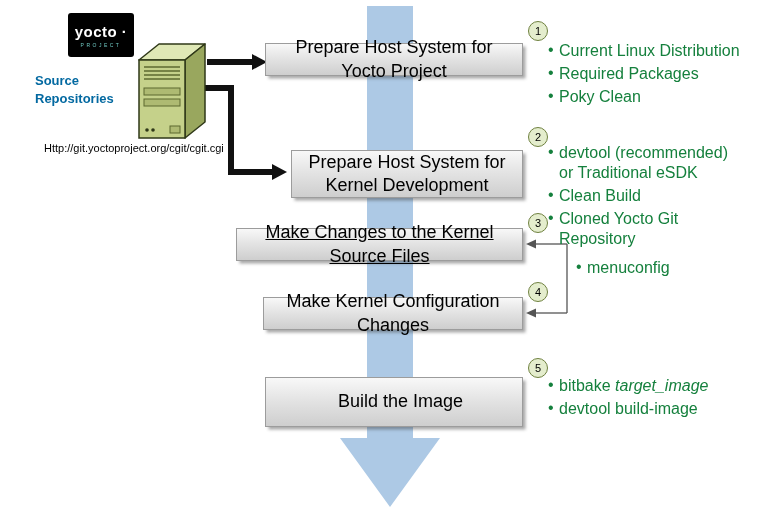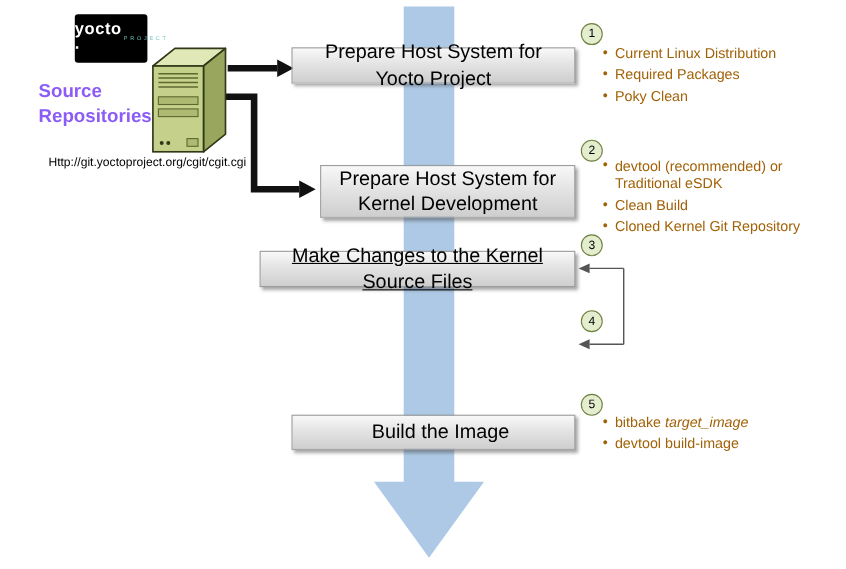--- a/index.html
+++ b/index.html
@@ -14,49 +14,49 @@
     display:flex; align-items:center; justify-content:center; text-align:center;
     font-size:18px; color:#000; line-height:1.3; padding:2px 8px;
     background:linear-gradient(180deg,#f8f8f8 0%,#e4e4e4 45%,#cecece 100%);
     border:1px solid #9c9c9c;
     box-shadow:2.5px 2.5px 3px rgba(60,60,60,0.45);
   }
   .box1 { left:265px; top:43px;  width:258px; height:33px; }
   .box2 { left:291px; top:150px; width:232px; height:48px; }
   .box3 { left:236px; top:228px; width:287px; height:33px;text-decoration:underline; }
   .box4 { left:263px; top:297px; width:260px; height:33px; }
-  .box5 { left:265px; top:377px; width:258px; height:32px;padding-left:21px; }
+  .box5 { left:265px; top:377px; width:258px; height:50px;padding-left:21px; }
 
   .circ {
     position:absolute; z-index:2; width:20px; height:20px; border-radius:50%;
     background:#e4edcd; border:1px solid #6f8140;
     display:flex; align-items:center; justify-content:center;
     font-size:11px; color:#000;
   }
   .c1{left:528px;top:21px;} .c2{left:528px;top:127px;} .c3{left:528px;top:213px;}
   .c4{left:528px;top:282px;} .c5{left:528px;top:358px;}
 
-  .blist { position:absolute; z-index:2; margin:0; padding:0; list-style:none; font-size:13px; color:#a16207; }
+  .blist { position:absolute; z-index:2; margin:0; padding:0; list-style:none; font-size:16px; color:#15803d; }
   .blist li { position:relative; padding-left:11px; margin-bottom:3px; line-height:1.25; }
   .blist li::before { content:"\2022"; position:absolute; left:0; top:-1px; }
   .l1 { left:548px; top:41px;  width:215px; }
   .l2 { left:548px; top:143px; width:186px; }
   .l34{ left:576px; top:258px; width:170px; }
   .l5 { left:548px; top:376px; width:200px; }
 
   .logo {
     position:absolute; left:68px; top:13px; width:66px; height:44px; z-index:2;
     background:#000; border-radius:3px;
-    display:flex; flex-direction:row; align-items:center; justify-content:space-between; gap:2px;
+    display:flex; flex-direction:column; align-items:center; justify-content:center; gap:2px;
   }
   .logo-brand { color:#fff; font-size:15px; font-weight:bold; letter-spacing:0.5px; }
   .logo-sub { color:#6ec6c0; font-size:5px; letter-spacing:2.5px; }
 
   .src-title { position:absolute; left:35px; top:72px; width:105px; z-index:2;
-               font-weight:bold; font-size:17px; line-height:1.35; color:#8b5cf6; }
+               font-weight:bold; font-size:13px; line-height:1.35; color:#0369a1; }
   .src-url   { position:absolute; left:8px; top:142px; z-index:2; font-size:11px; color:#000;padding-left:36px; }
 
   .server { position:absolute; left:133px; top:36px; z-index:2; }
 </style>
 </head>
 <body>
 
 <div class="canvas">
 
   <svg class="overlay" width="769" height="517" viewBox="0 0 769 517">
@@ -107,43 +107,47 @@
 
   <div class="box box1">
     <span>Prepare Host System for Yocto Project</span>
   </div>
   <div class="box box2">
     <span>Prepare Host System for Kernel Development</span>
   </div>
   <div class="box box3">
     <span>Make Changes to the Kernel Source Files</span>
   </div>
+  <div class="box box4">
+    <span>Make Kernel Configuration Changes</span>
+  </div>
   <div class="box box5">
     <span>Build the Image</span>
   </div>
 
   <div class="circ c1">1</div>
   <div class="circ c2">2</div>
   <div class="circ c3">3</div>
   <div class="circ c4">4</div>
   <div class="circ c5">5</div>
 
   <ul class="blist l1">
     <li>Current Linux Distribution</li>
     <li>Required Packages</li>
     <li>Poky Clean</li>
   </ul>
 
   <ul class="blist l2">
     <li>devtool (recommended) or Traditional eSDK</li>
     <li>Clean Build</li>
-    <li>Cloned Kernel Git Repository</li>
+    <li>Cloned Yocto Git Repository</li>
   </ul>
 
   <ul class="blist l34">
+    <li>menuconfig</li>
   </ul>
 
   <ul class="blist l5">
     <li><span>bitbake </span><i>target_image</i></li>
     <li>devtool build-image</li>
   </ul>
 
 </div>
 
 </body></html>

